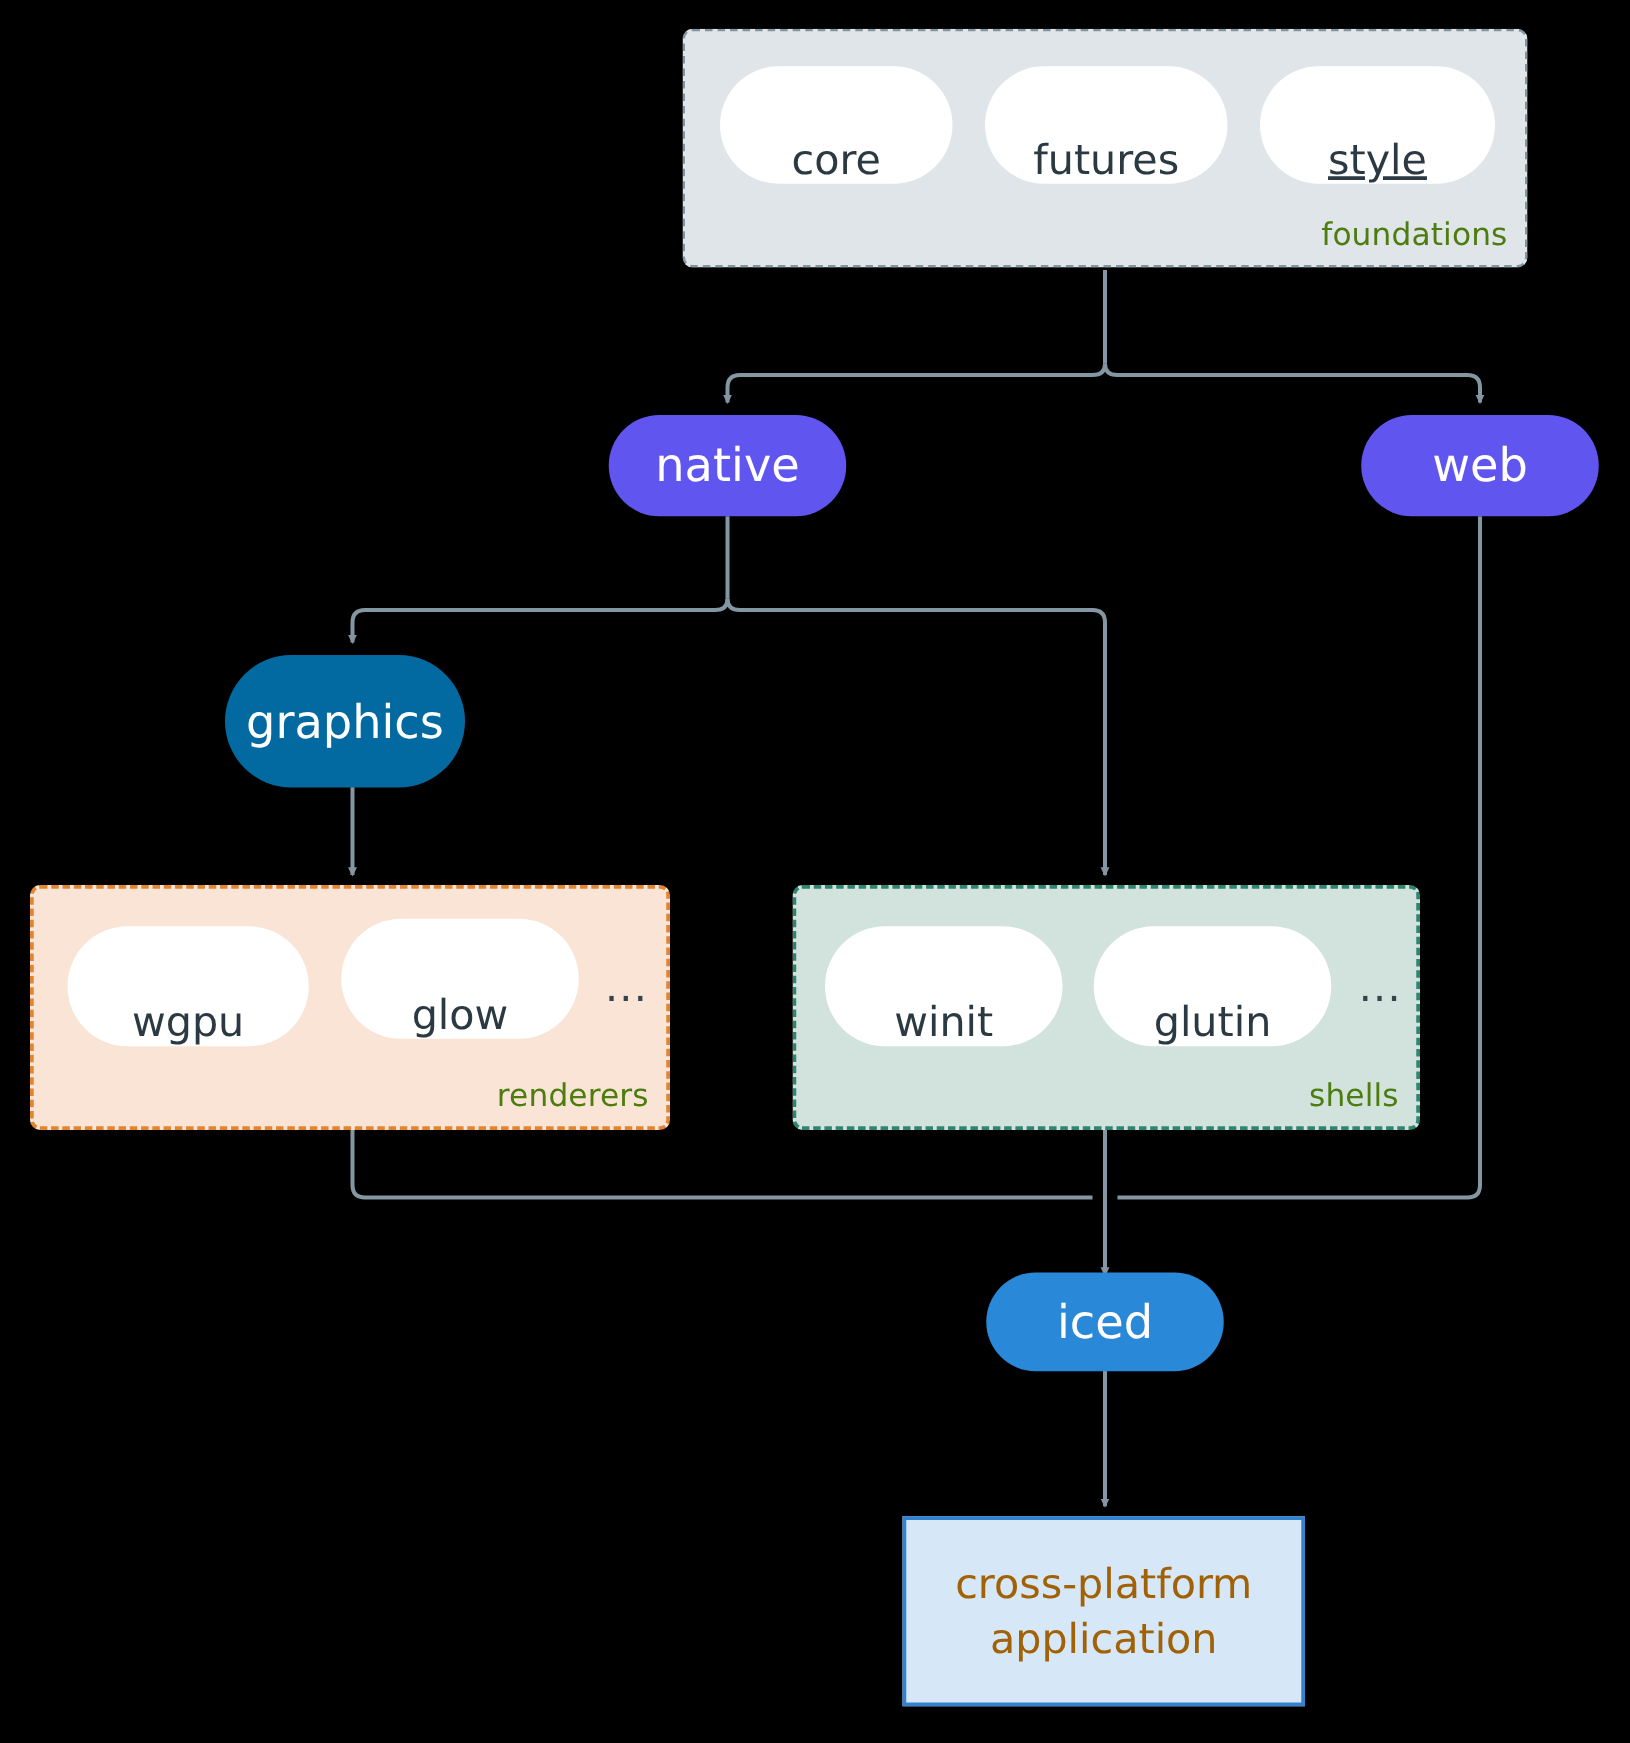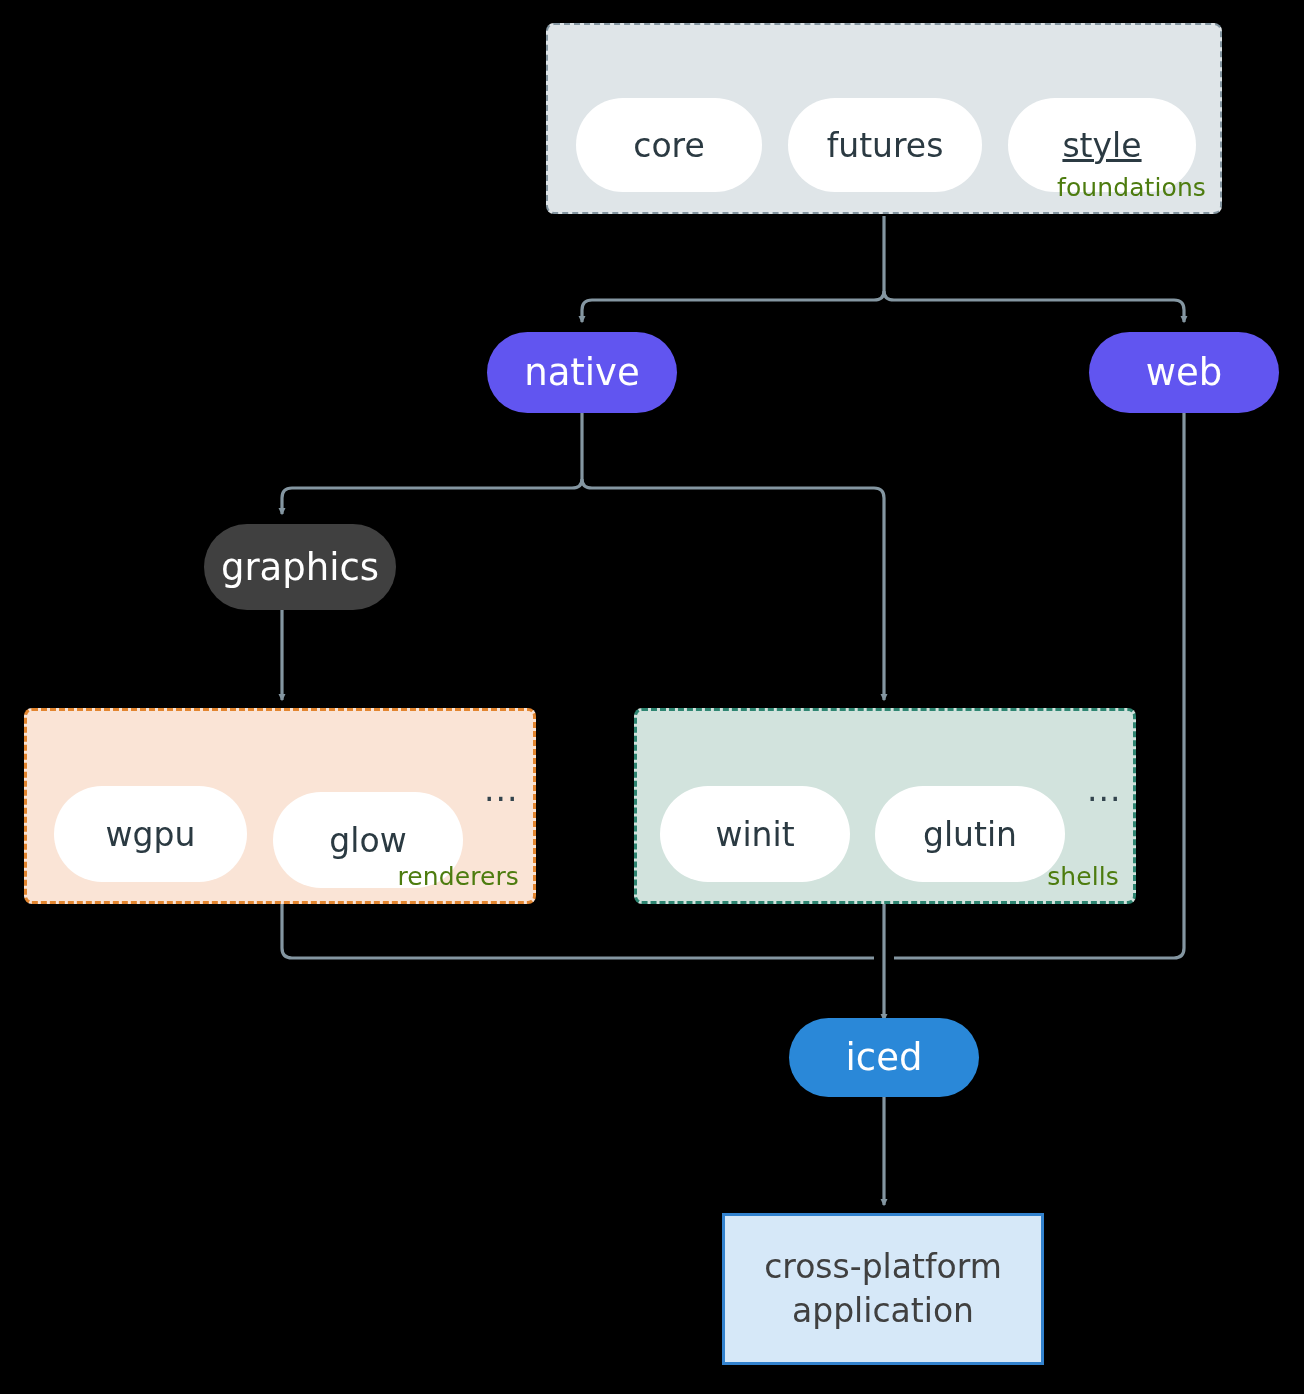--- a/index.html
+++ b/index.html
@@ -35,25 +35,24 @@
     bottom: 10px;
     font-size: 25px;
     color: #4d7c0f;
     letter-spacing: 0.1px;
     white-space: nowrap;
   }
   .pill {
     position: absolute;
     box-sizing: border-box;
     display: flex;
-    align-items: center;
+    align-items: flex-end;
     justify-content: center;
     border-radius: 999px;
     white-space: nowrap;
-    margin-top: 45px;
   }
   .pill-white {
     background: #ffffff;
     color: #2b3a42;
     font-size: 33px;
   }
   .node {
     position: absolute;
     box-sizing: border-box;
     display: flex;
@@ -73,21 +72,21 @@
   }
   #app-box {
     position: absolute;
     box-sizing: border-box;
     display: flex;
     flex-direction: column;
     align-items: center;
     justify-content: center;
     background: #d6e8f8;
     border: 3px solid #3282ce;
-    color: #404040;
+    color: #a16207;
     font-size: 33px;
     line-height: 1.32;
     text-align: center;
   }
 </style>
 </head>
 <body>
 
 <div id="diagram-root">
 
@@ -133,30 +132,30 @@
   </div>
 
   <div class="node" style="left:487px; top:332px; width:190px; height:81px; background:#6155f0;">
     <span>native</span>
   </div>
 
   <div class="node" style="left:1089px; top:332px; width:190px; height:81px; background:#6155f0;">
     <span>web</span>
   </div>
 
-  <div class="node" style="left:204px; top:524px; width:192px; height:86px; background:#404040;">
+  <div class="node" style="left:180px; top:524px; width:192px; height:106px; background:#0369a1;">
     <span>graphics</span>
   </div>
 
   <div class="cluster" style="left:24px; top:708px; width:512px; height:196px;
               background:#fae4d6; border:3px dashed #e2852f;">
     <div class="pill pill-white" style="left:27px; top:30px; width:193px; height:96px;">
       <span>wgpu</span>
     </div>
-    <div class="pill pill-white" style="left:246px; top:36px; width:190px; height:96px;">
+    <div class="pill pill-white" style="left:246px; top:24px; width:190px; height:96px;">
       <span>glow</span>
     </div>
     <div class="ellipsis" style="left:457px; top:62px;">...</div>
     <div class="cluster-label">renderers</div>
   </div>
 
   <div class="cluster" style="left:634px; top:708px; width:502px; height:196px;
               background:#d2e3dd; border:3px dashed #2e8571;">
     <div class="pill pill-white" style="left:23px; top:30px; width:190px; height:96px;">
       <span>winit</span>

